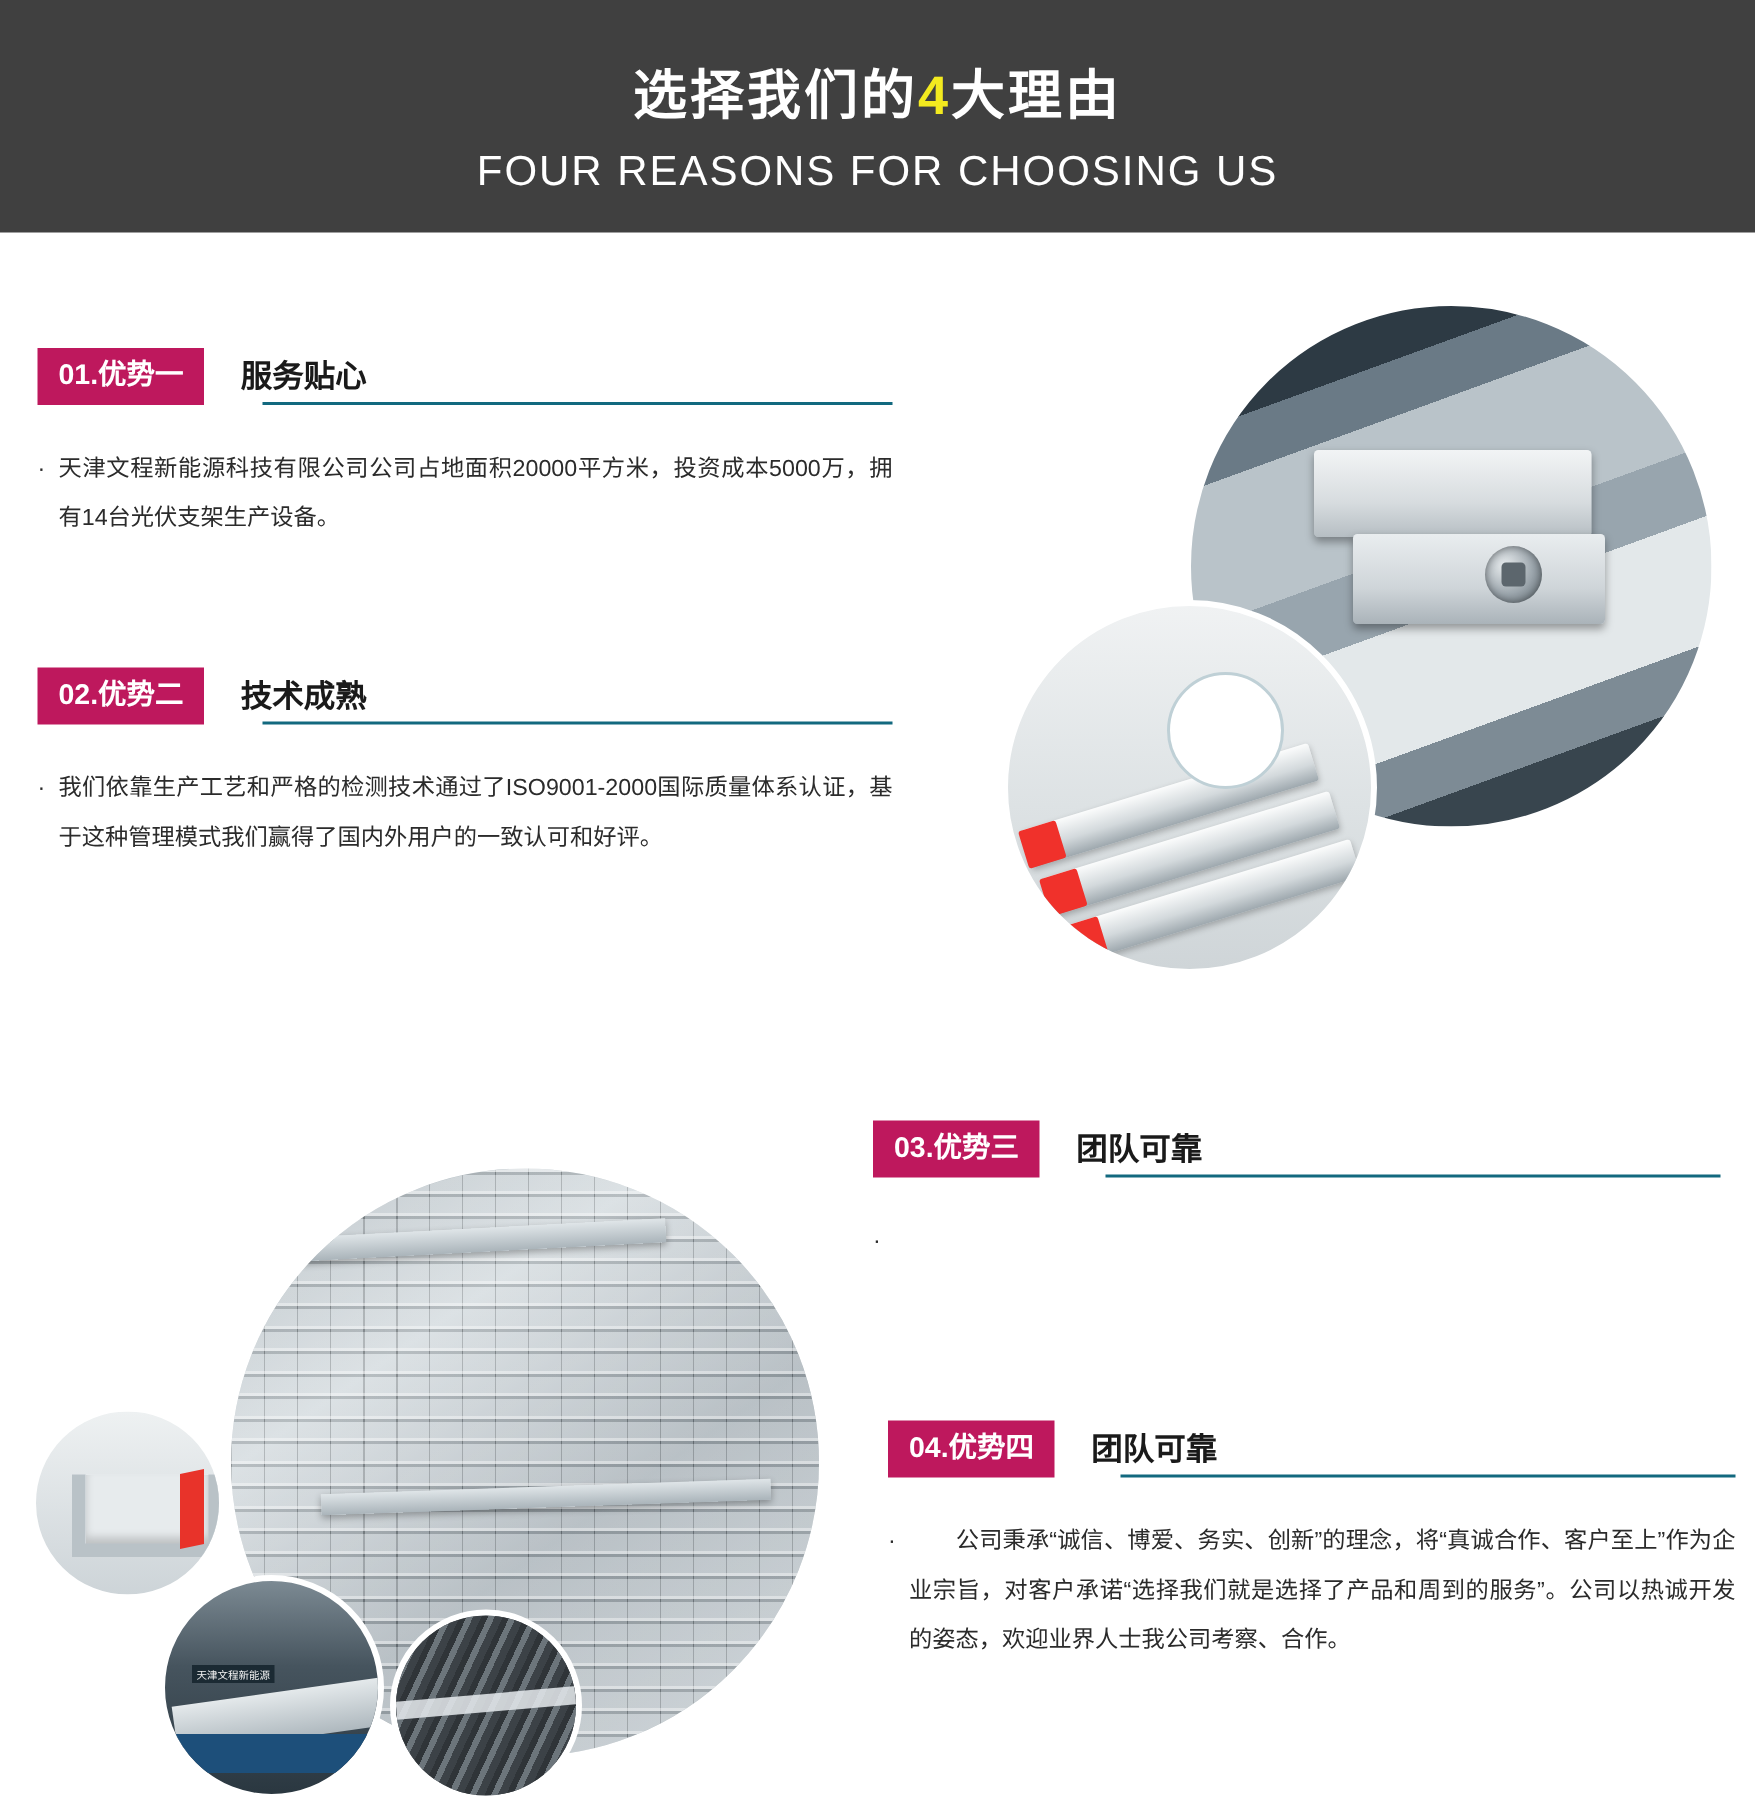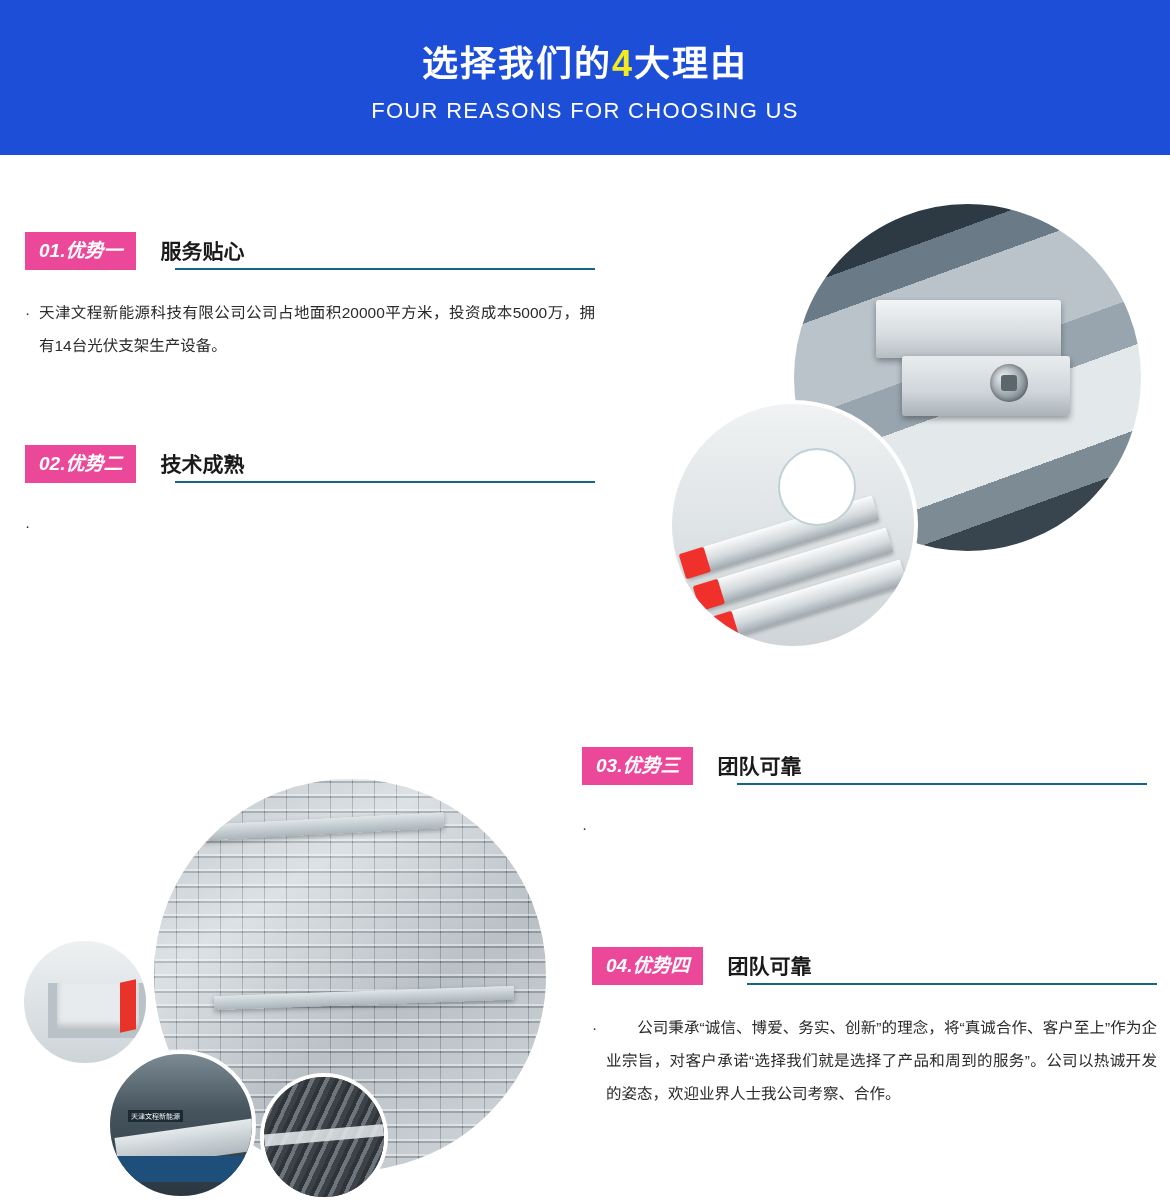--- a/index.html
+++ b/index.html
@@ -13,39 +13,39 @@
     font-family: "Liberation Sans", "DejaVu Sans", sans-serif;
     color: #333333;
     position: relative;
     overflow: hidden;
   }
 
   
   .banner {
     width: 1170px;
     height: 155px;
-    background: #1d4ed8;
+    background: #404040;
     position: relative;
     box-sizing: border-box;
     text-align: center;
   }
   .banner-title {
     padding-top: 42px;
     font-size: 36px;
     font-weight: bold;
     color: #ffffff;
     letter-spacing: 2px;
     line-height: 44px;
   }
   .banner-title .hl {
     color: #f3ea1f;
   }
   .banner-sub {
     margin-top: 12px;
-    font-size: 22px;
+    font-size: 28px;
     color: #ffffff;
     letter-spacing: 1.3px;
     font-weight: 500;
   }
 
   
   .content {
     position: relative;
     width: 1170px;
     height: 1045px;
@@ -56,28 +56,27 @@
     position: absolute;
     width: 570px;
   }
   .reason-head {
     display: flex;
     align-items: flex-end;
     height: 40px;
     position: relative;
   }
   .reason-tag {
-    background: #ec4899;
+    background: #be185d;
     color: #ffffff;
     font-size: 19px;
     font-weight: bold;
     padding: 8px 14px 8px 14px;
     line-height: 22px;
     white-space: nowrap;
-    font-style: italic;
   }
   .reason-title {
     font-size: 21px;
     font-weight: bold;
     color: #1a1a1a;
     margin-left: 24px;
     line-height: 24px;
     padding-bottom: 6px;
     white-space: nowrap;
   }
@@ -347,20 +346,21 @@
   </div>
 
   <div class="reason" id="reason-2">
     <div class="reason-head">
       <div class="reason-tag">02.优势二</div>
       <div class="reason-title">技术成熟</div>
       <div class="reason-rule"></div>
     </div>
     <div class="reason-body">
       <span class="dot">·</span>
+      <span>我们依靠生产工艺和严格的检测技术通过了ISO9001-2000国际质量体系认证，基于这种管理模式我们赢得了国内外用户的一致认可和好评。</span>
     </div>
   </div>
 
   <div class="reason" id="reason-3">
     <div class="reason-head">
       <div class="reason-tag">03.优势三</div>
       <div class="reason-title">团队可靠</div>
       <div class="reason-rule"></div>
     </div>
     <div class="reason-body">

